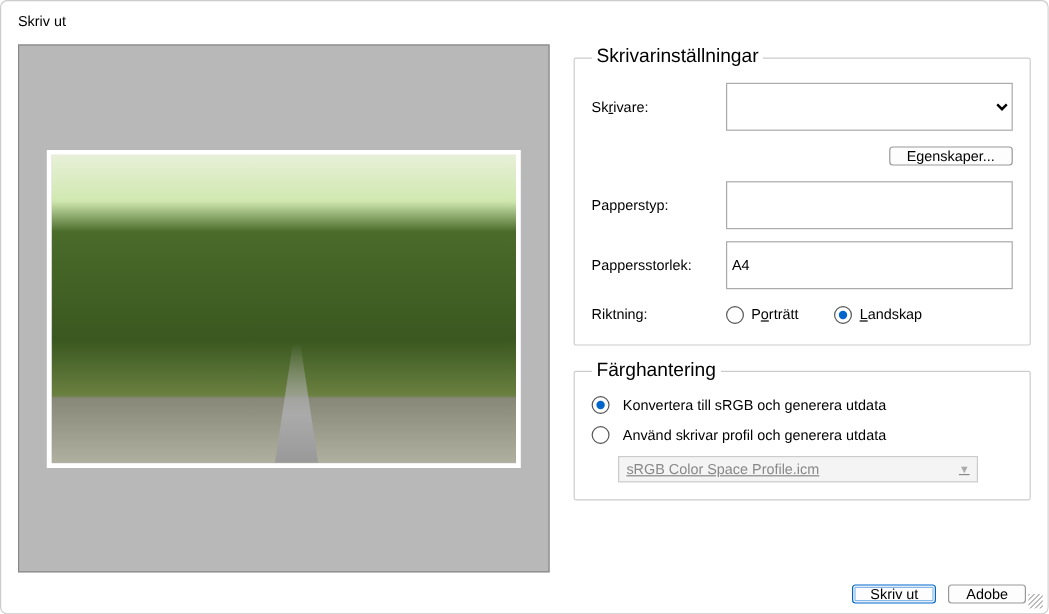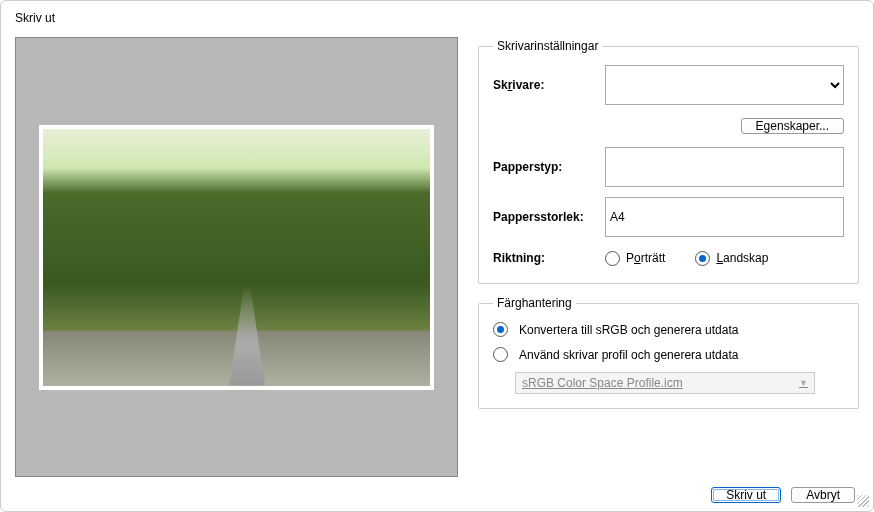--- a/index.html
+++ b/index.html
@@ -5,24 +5,24 @@
 * { box-sizing: border-box; margin: 0; padding: 0; }
 body { font-family: "Segoe UI", Tahoma, sans-serif; font-size: 12px; background: #fff; color: #000; }
 .dialog { width: 874px; height: 512px; border: 1px solid #ccc; border-radius: 6px; background: #fff; position: relative; display: flex; flex-direction: column; }
 .titlebar { padding: 10px 14px 6px; font-size: 12px; }
 .content { display: flex; flex: 1; padding: 6px 14px 0; gap: 20px; }
 .preview-panel { width: 443px; height: 440px; background: #b8b8b8; border: 1px solid #888; display: flex; align-items: center; justify-content: center; }
 .preview-image { width: 395px; height: 265px; border: 4px solid #fff; background: linear-gradient(to bottom, #e8f0d8 0%, #d0e8b0 15%, #4a6b2a 25%, #3a5820 60%, #6a8040 78%, #888878 79%, #b0b0a0 100%); position: relative; overflow: hidden; }
 .preview-image::before { content:""; position:absolute; bottom:0; left:45%; width:60px; height:100px; background:linear-gradient(to top, #999 0%, #aaa 40%, transparent 100%); clip-path: polygon(20% 100%, 80% 100%, 55% 0%, 45% 0%); }
 .settings-panel { flex: 1; display: flex; flex-direction: column; gap: 12px; padding-top: 2px; }
 fieldset { border: 1px solid #ccc; border-radius: 2px; padding: 12px 14px 14px; }
-legend { padding: 0 4px; font-size: 12px; }
+legend { padding: 0 4px; font-size: 16px; }
 .row { display: flex; align-items: center; margin-bottom: 10px; min-height: 22px; }
 .row:last-child { margin-bottom: 0; }
-.label-col { width: 112px; font-weight: bold; }
+.label-col { width: 112px; }
 .underline-accel { text-decoration: underline; }
 select, input[type=text] { border: 1px solid #aaa; background: #fff; font: inherit; height: 21px; padding: 19px 4px; }
 .printer-select { flex: 1; }
 .props-row { justify-content: flex-end; }
 button { font: inherit; background: #fdfdfd; border: 1px solid #999; border-radius: 3px; height: 16px; padding: 0 14px; cursor: pointer; }
 .paper-type, .paper-size { flex: 1; border: none; border-bottom: 1px solid #777; background: transparent; height: 20px; padding: 0 2px 2px; }
 .orientation-group { display: flex; gap: 30px; align-items: center; }
 .radio-item { display: flex; align-items: center; gap: 6px; cursor: pointer; }
 .radio-circle { width: 15px; height: 15px; border: 1px solid #555; border-radius: 50%; display: flex; align-items: center; justify-content: center; background: #fff; }
 .radio-circle.checked::after { content:""; width: 7px; height: 7px; background: #0066cc; border-radius: 50%; }
@@ -107,17 +107,17 @@
           <span>sRGB Color Space Profile.icm</span>
           <span class="chev">▼</span>
         </div>
       </fieldset>
 
     </div>
   </div>
 
   <div class="footer">
     <button class="btn-print">Skriv ut</button>
-    <button>Avbryt</button>
+    <button>Adobe</button>
   </div>
 
   <div class="resize-grip"></div>
 </div>
 
 </body></html>

